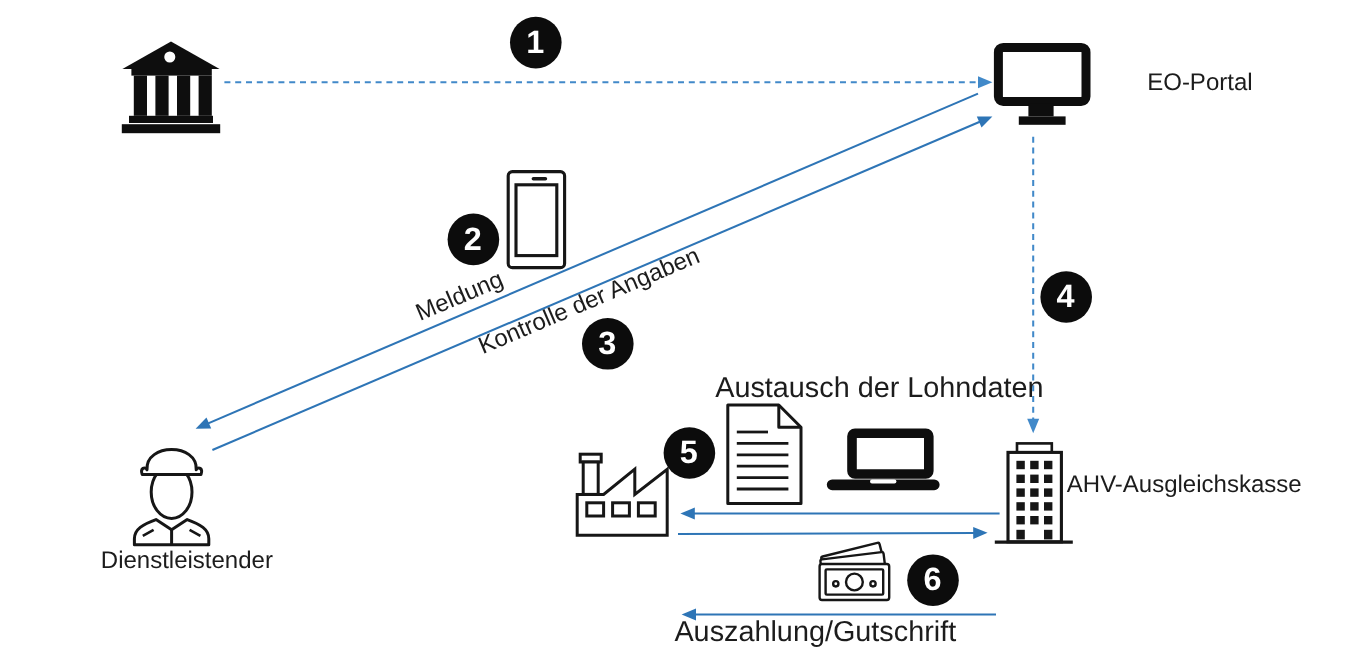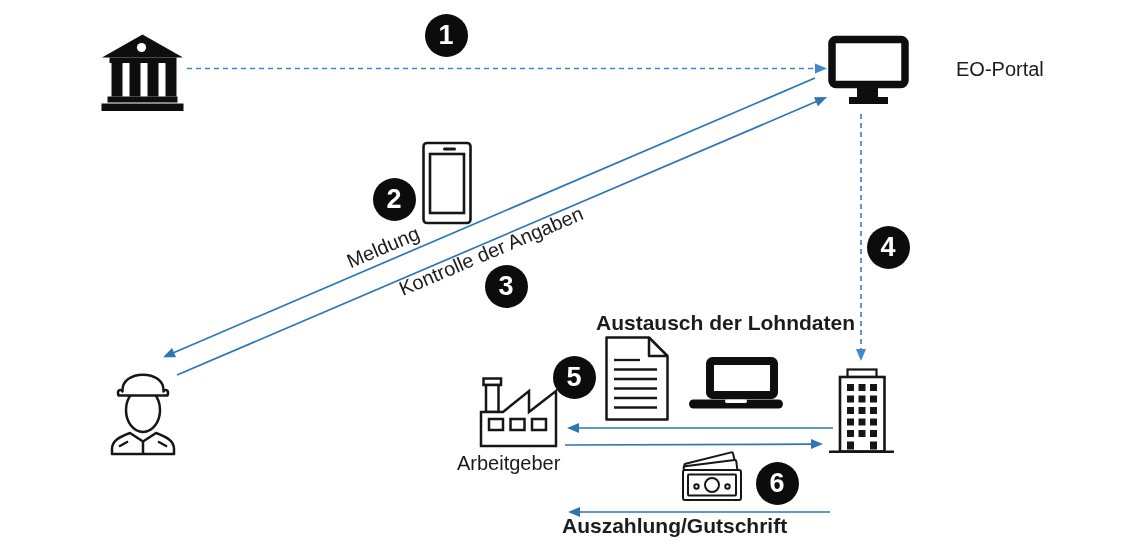--- a/index.html
+++ b/index.html
@@ -3,21 +3,21 @@
 <meta charset="utf-8">
 <style>
   html,body{margin:0;padding:0;background:#fff;}
   .stage{
     position:relative;width:1140px;height:540px;background:#fff;
     font-family:"Liberation Sans",sans-serif;overflow:hidden;
     --arrow:#2E75B6;--arrow-dashed:#4189C9;--badge:#0C0C0C;--badge-num:#fff;--txt:#1C1C1C;
   }
   svg.layer{position:absolute;left:0;top:0;width:1140px;height:540px;}
   .lbl{position:absolute;font-size:20px;color:var(--txt);white-space:nowrap;line-height:1.2;}
-  .lbl.big{font-size:21px;font-weight:bold;}
+  .lbl.big{font-size:24px;}
   .lbl.rot{transform:translate(-50%,-50%) rotate(-23deg);}
   .badge{
     position:absolute;width:43px;height:43px;border-radius:50%;
     background:var(--badge);color:var(--badge-num);
     display:flex;align-items:center;justify-content:center;
     font-size:27px;font-weight:700;
   }
 </style>
 </head>
 <body>
@@ -155,21 +155,22 @@
           <rect x="858.5" y="430" width="7" height="7"></rect>
           <rect x="870" y="430" width="7" height="7"></rect>
         <rect x="847" y="441.5" width="7" height="8"></rect>
           <rect x="870" y="441.5" width="7" height="8"></rect>
       </g>
       <line x1="829" y1="451.8" x2="894" y2="451.8" stroke="#161616" stroke-width="2.6"></line>
     </g>
   </svg>
 
   <div class="lbl" style="left:956px;top:57px">EO-Portal</div>
-  <div class="lbl" style="left:457px;top:451px">Arbeitgeber</div>
+  <div class="lbl" style="left:84px;top:455px">Dienstleistender</div>
+  <div class="lbl" style="left:889px;top:392px">AHV-Ausgleichskasse</div>
 
   <div class="lbl rot" style="left:383px;top:247px">Meldung</div>
   <div class="lbl rot" style="left:491px;top:251px">Kontrolle der Angaben</div>
   <div class="lbl big" style="left:596px;top:310px">Austausch der Lohndaten</div>
   <div class="lbl big" style="left:562px;top:513px">Auszahlung/Gutschrift</div>
 
   <div class="badge" style="left:424.5px;top:13.5px">1</div>
   <div class="badge" style="left:372.5px;top:177.5px">2</div>
   <div class="badge" style="left:484.5px;top:264.5px">3</div>
   <div class="badge" style="left:866.5px;top:225.5px">4</div>

